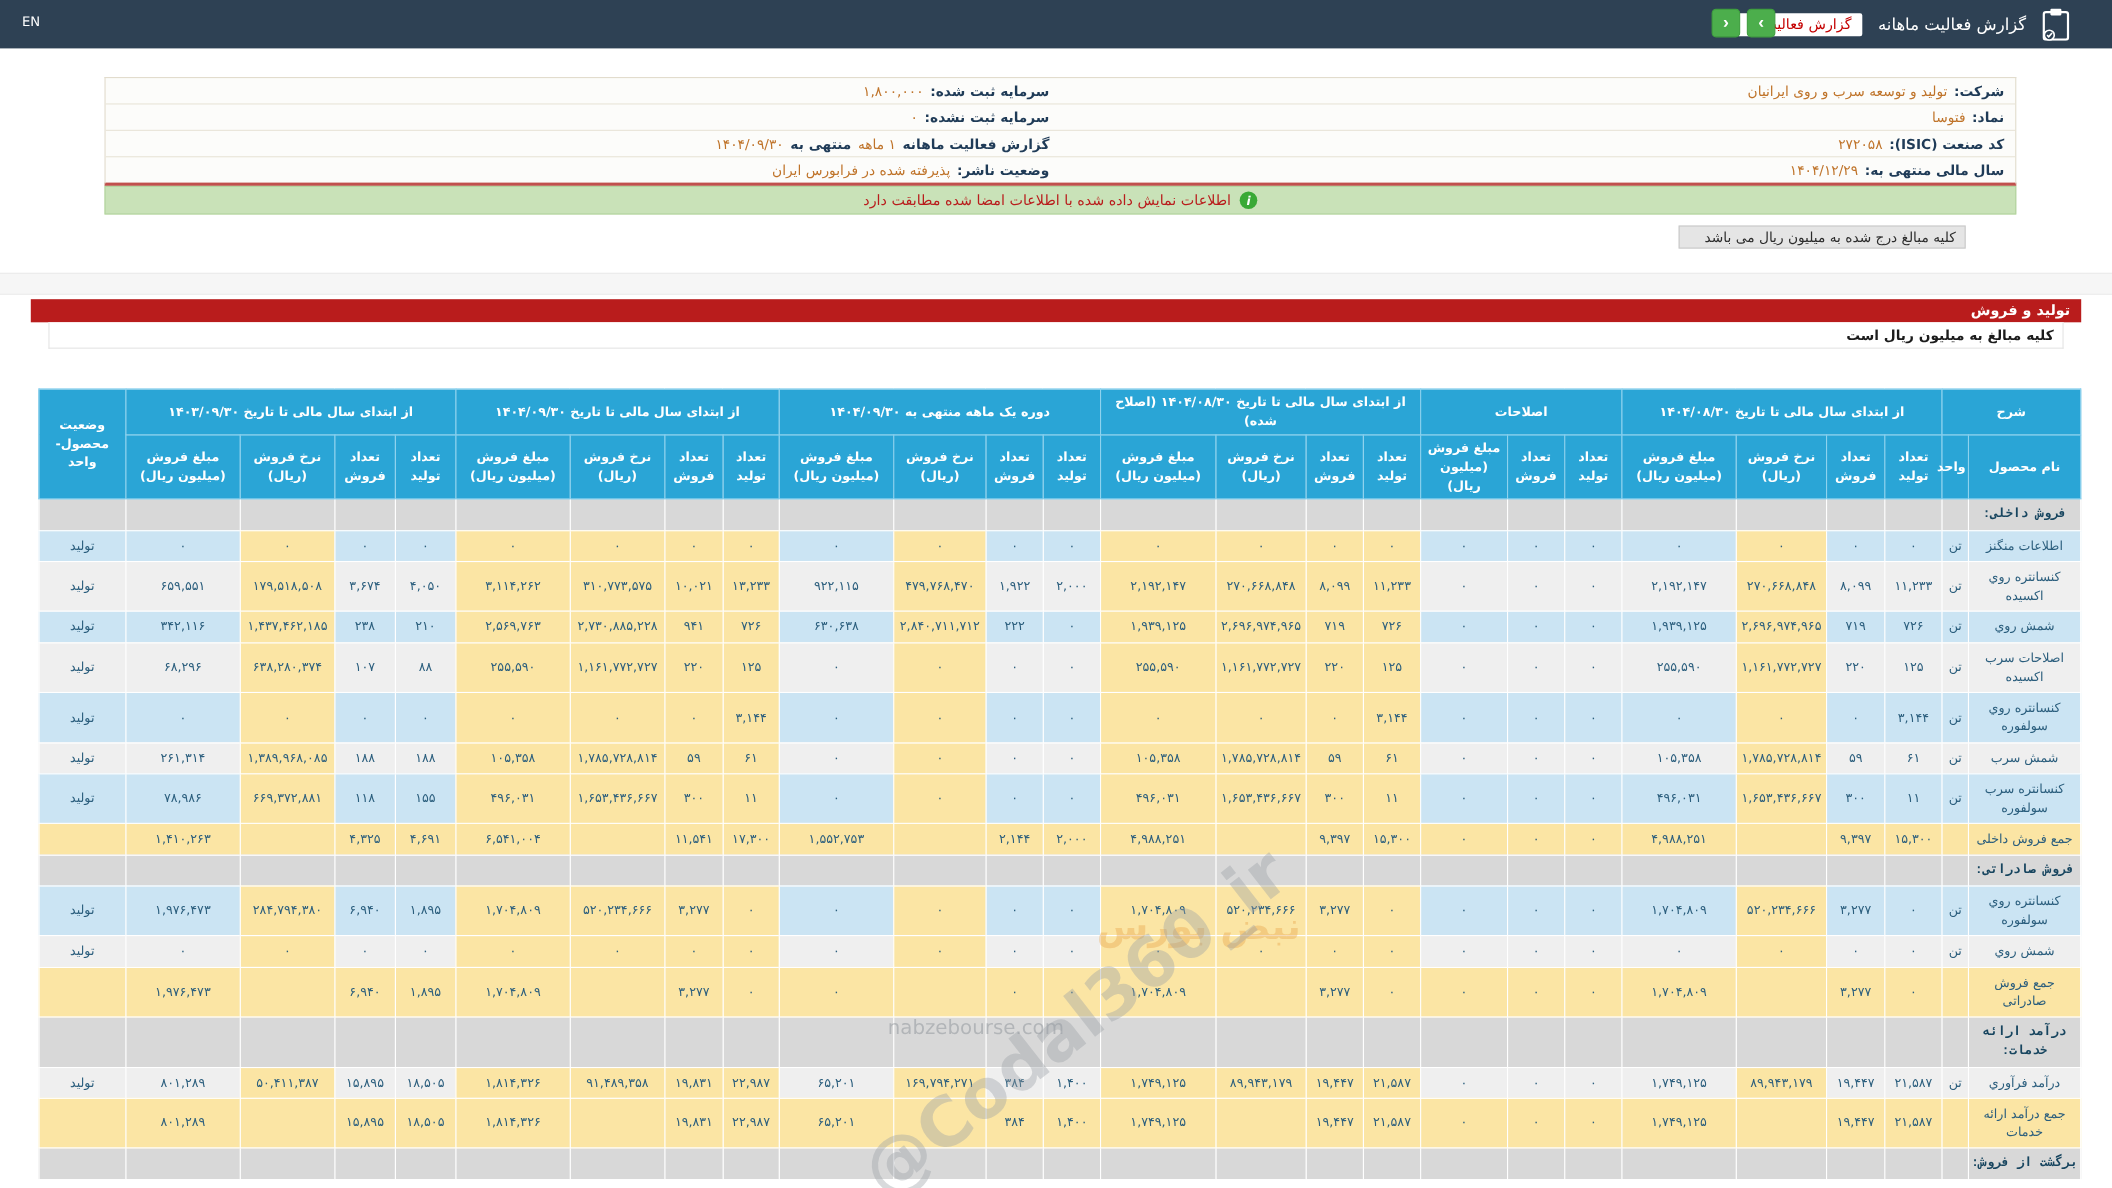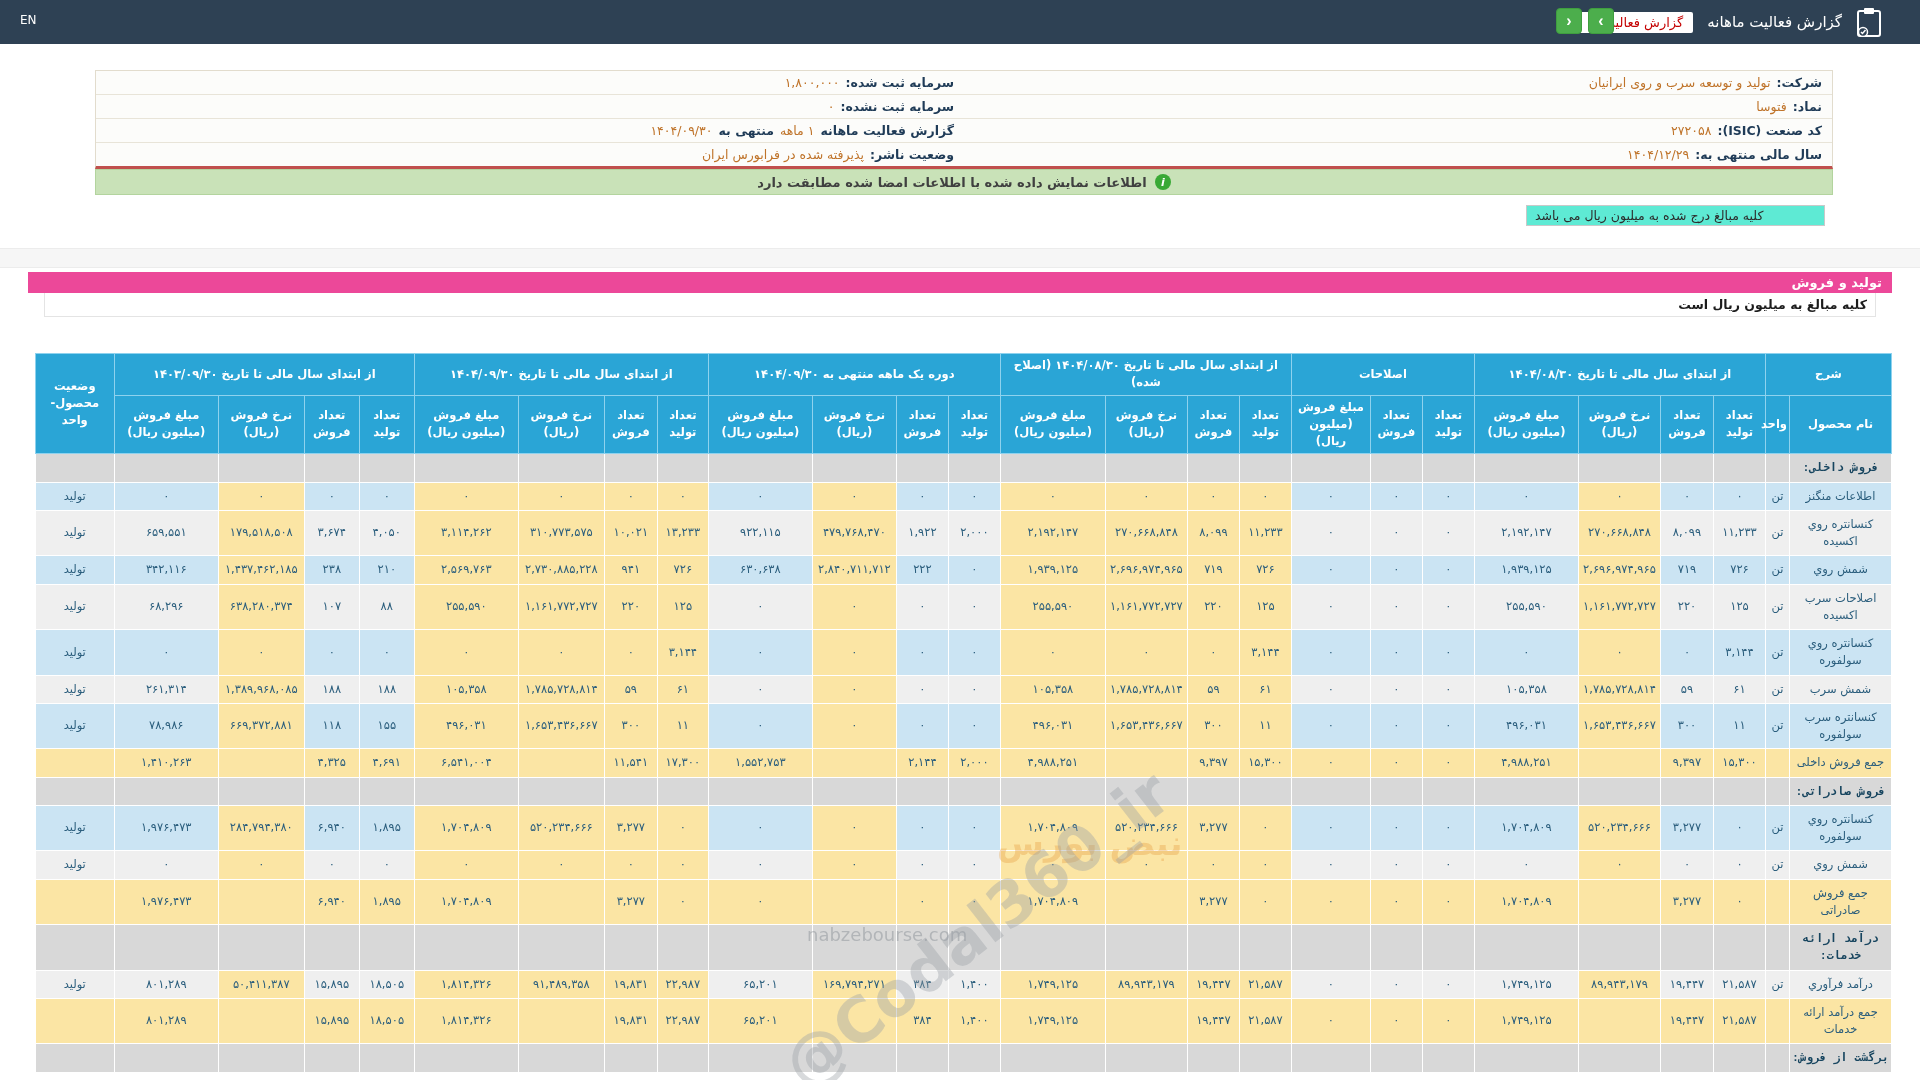--- a/index.html
+++ b/index.html
@@ -18,28 +18,28 @@
   .en-link { position:absolute; left:20px; top:13px; color:#fff; font-size:12px; cursor:pointer; }
   
   .info-wrap { margin:26px 87px 0 95px; border:1px solid #e2dccd; border-bottom:3px solid #C0504D; background:#fcfcfa; }
   .info-row { display:flex; border-bottom:1px solid #e8e4d8; }
   .info-row:last-child { border-bottom:none; }
   .info-cell { width:50%; padding:4px 10px; font-size:12.5px; display:flex; align-items:baseline; gap:6px; }
   .info-cell .lbl { color:#1F3B57; font-weight:bold; white-space:nowrap;text-align:center; }
   .info-cell .val { color:#bf7329; }
   .green-bar { margin:0 87px 0 95px; background:#c9e2b8; border:1px solid #b3d49e; padding:4px 0;
                display:flex; align-items:center; justify-content:center; gap:8px; }
-  .green-bar .txt { color:#404040; font-size:13px; font-weight:bold; }
+  .green-bar .txt { color:#b91c1c; font-size:13px; font-weight:normal; }
   .info-ico { width:16px; height:16px; border-radius:50%; background:#39a935; color:#fff; font-size:11px; font-weight:bold;
               display:inline-flex; align-items:center; justify-content:center; font-style:italic; }
-  .note-box { margin:10px 0 0 0; margin-right:auto; margin-left:1526px; width:299px; border:1px solid #c9c9c9;
-              background:#5eead4; padding:2px 8px; font-size:12.5px; color:#2c2c2c; text-align:left; white-space:nowrap; }
+  .note-box { margin:10px 0 0 0; margin-right:auto; margin-left:1526px; width:261px; border:1px solid #c9c9c9;
+              background:#e5e5e5; padding:2px 8px; font-size:12.5px; color:#2c2c2c; text-align:right; white-space:nowrap; }
   .page-sep { margin-top:22px; height:20px; background:#f6f6f6; border-top:1px solid #ececec; border-bottom:1px solid #ececec; }
   
-  .sec-bar { margin:4px 28px 0 28px; background:#ec4899; color:#fff; font-size:13px; font-weight:bold;
+  .sec-bar { margin:4px 28px 0 28px; background:#b91c1c; color:#fff; font-size:13px; font-weight:bold;
              padding:3px 10px; }
   .sec-sub { margin:0 44px; background:#fff; border:1px solid #e4e4e4; border-top:none; color:#1c1c1c;
              font-size:12.5px; font-weight:bold; padding:4px 8px; }
   
   .tbl-wrap { margin:36px 28px 0 37px; position:relative; }
   table.main { table-layout:fixed; width:1855px; border-collapse:collapse; }
   table.main th { background:#2AA5D6; color:#fff; font-size:11.5px; font-weight:bold;
                   border:1px solid #8ed2ee; padding:3px 2px; text-align:center; vertical-align:middle; line-height:1.5; }
   table.main td { border:1px solid #fff; font-size:11.5px; color:#2B5E7D; text-align:center;
                   padding:5px 2px; vertical-align:middle; line-height:1.5; word-wrap:break-word; }

